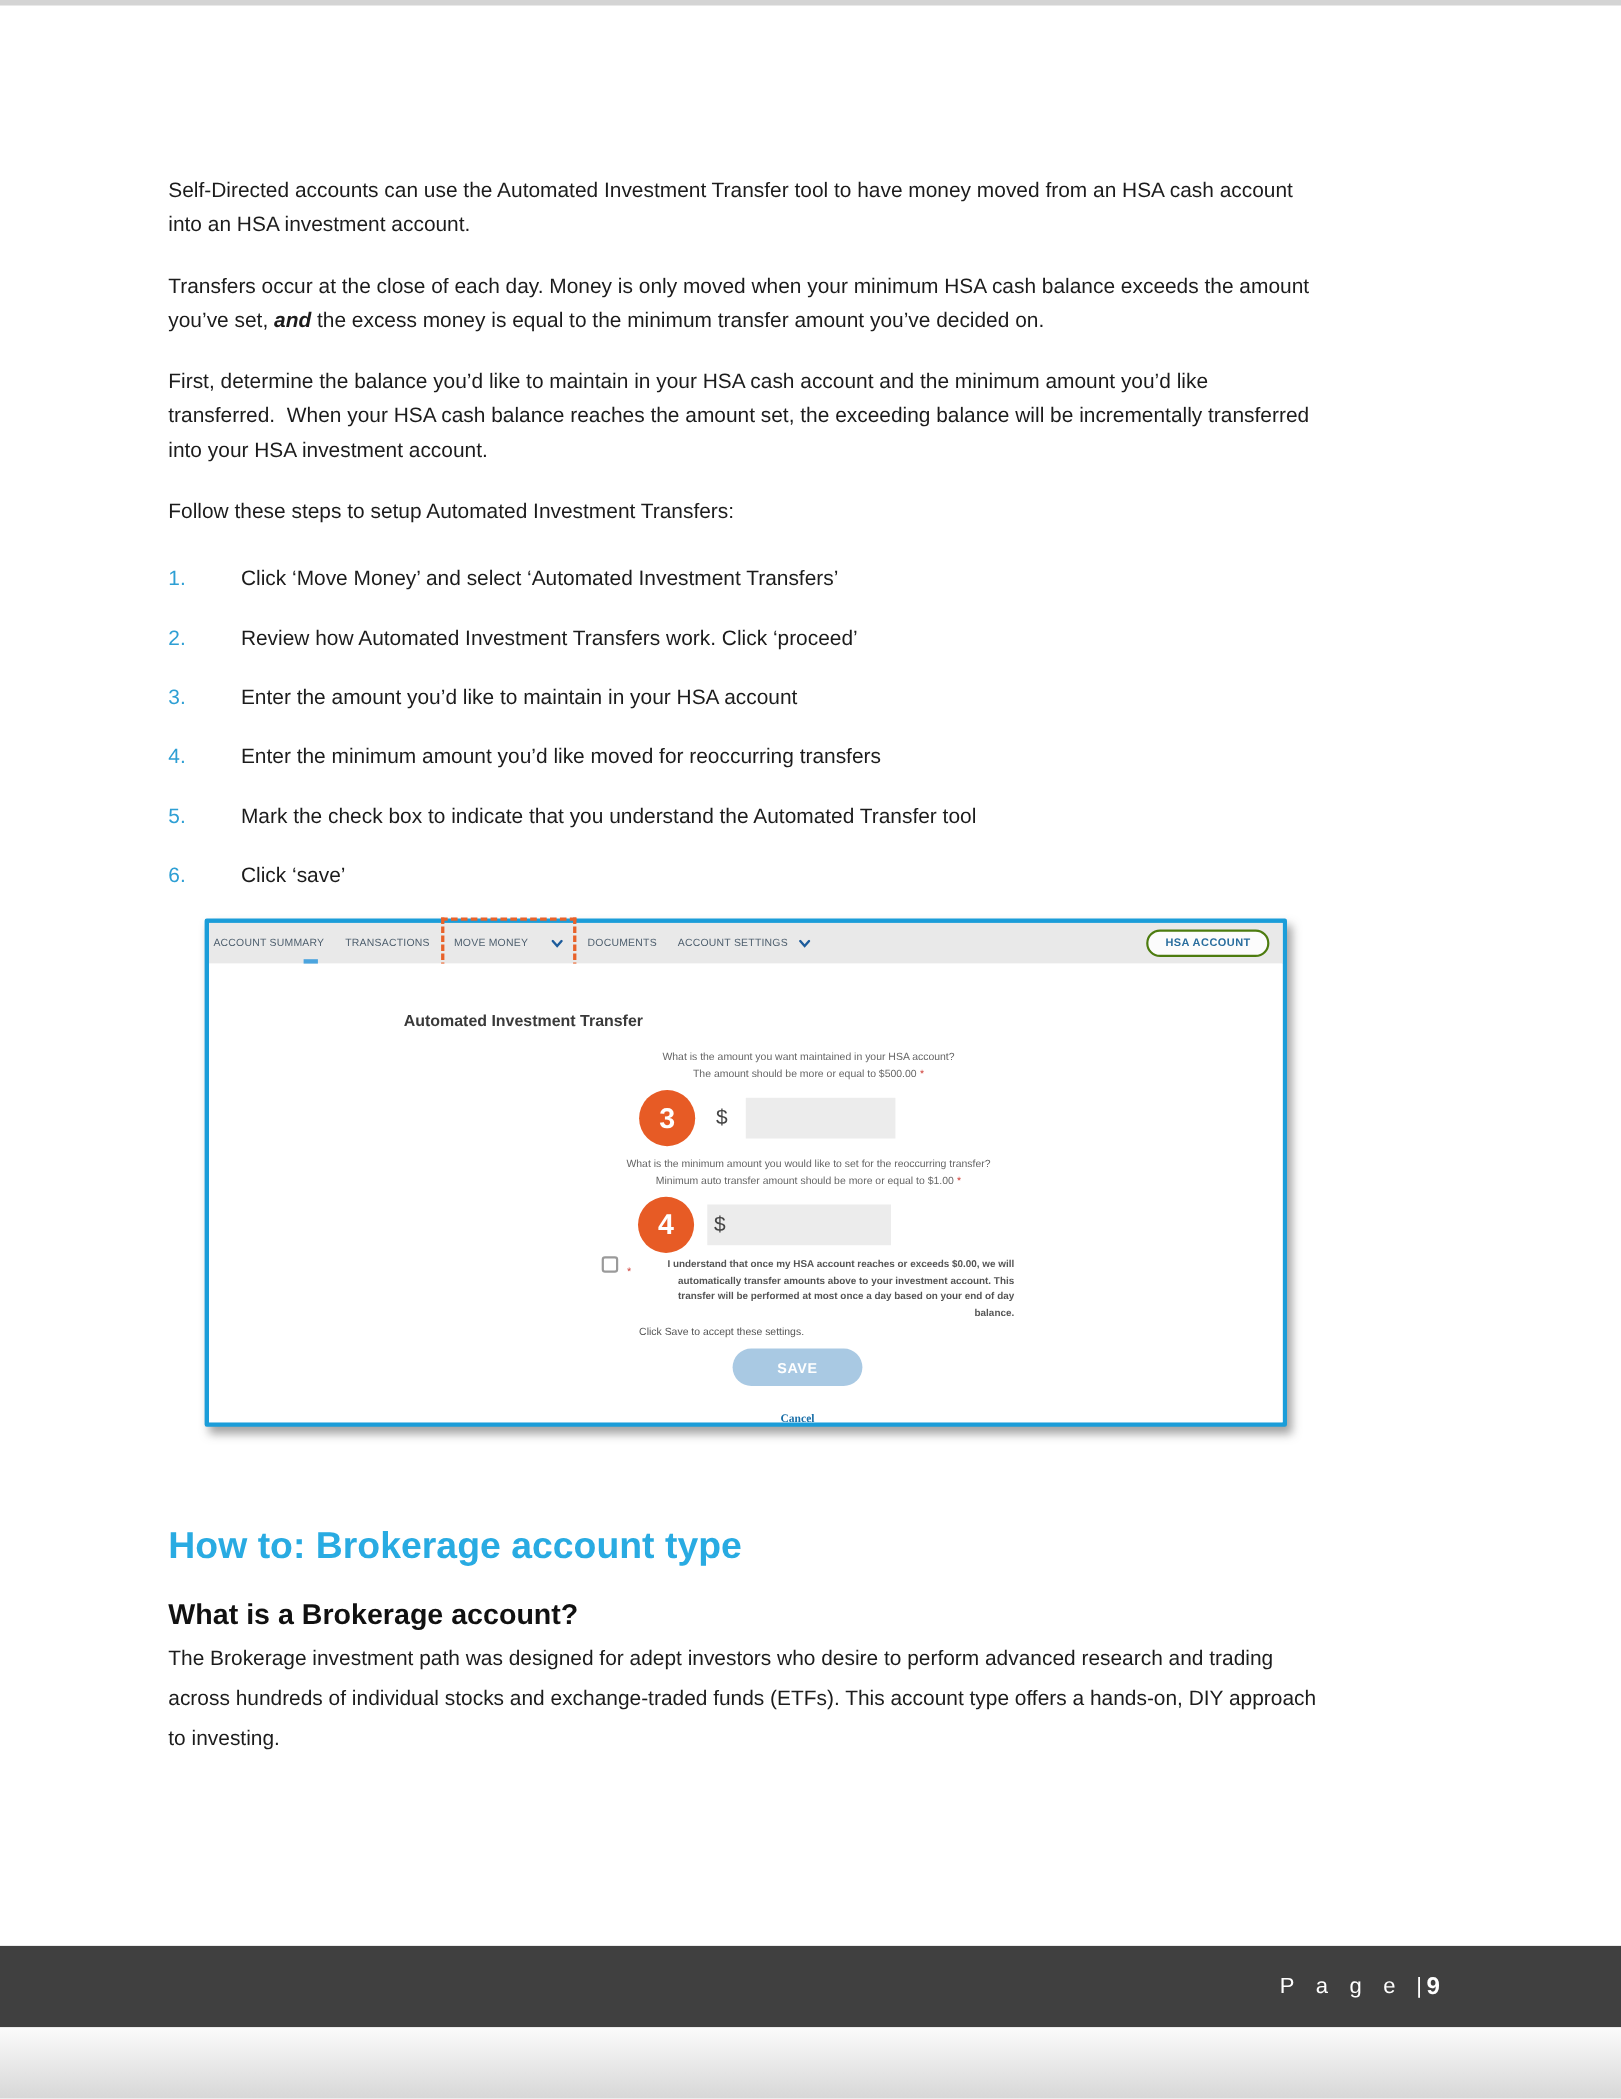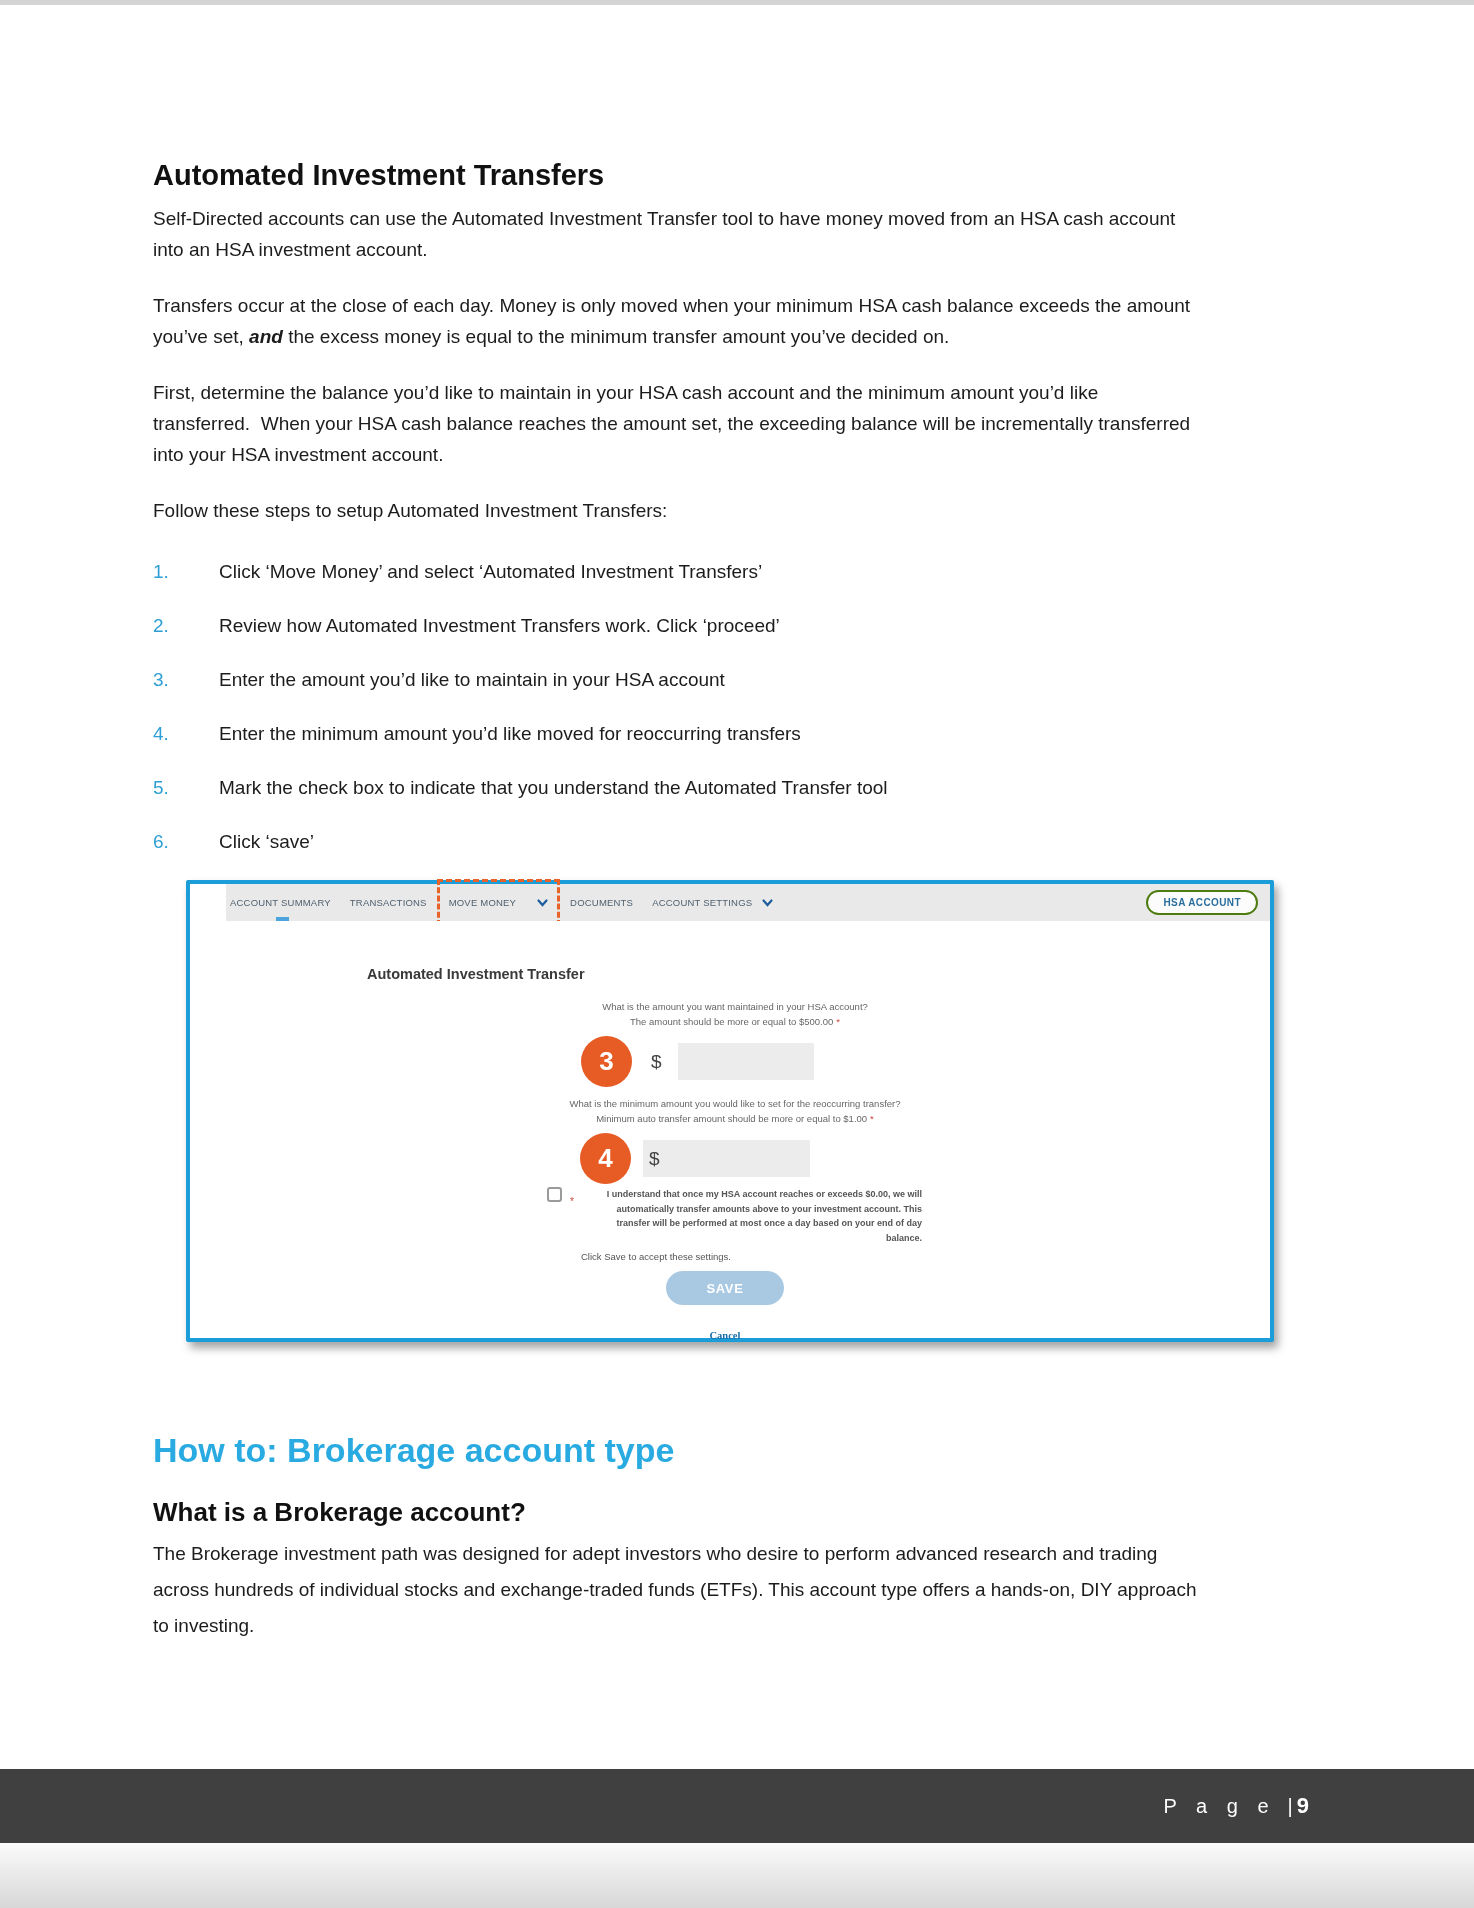--- a/index.html
+++ b/index.html
@@ -15,23 +15,23 @@
   .para { margin:0 0 25px 0; white-space:pre-wrap; }
   .em-bi { font-weight:bold; font-style:italic; }
   .steps-intro { margin:0 0 30px 0; }
   ol.steps { list-style:none; margin:0; padding:0; }
   li.step { display:flex; margin-bottom:23px; }
   .step-num { width:30px; flex:none; color:#2E9FD4; }
   .step-text { margin-left:36px; }
 
   
   .ss-frame {
-    position:relative; margin:3px 0 0 33px; width:1088px; height:462px;
+    position:relative; margin:3px 0 0 33px; width:984px; height:462px;
     border:4px solid #1B9DD9; box-sizing:border-box; background:#fff;
-    box-shadow:4px 6px 9px rgba(90,90,90,0.55); border-radius:2px;padding-left:36px;
+    box-shadow:4px 6px 9px rgba(90,90,90,0.55); border-radius:2px;
   }
   .ss-nav {
     position:relative; height:37px; background:#E9E9E9; display:flex; align-items:center;
     padding-left:4px; font-size:9.5px; color:#4E5F6E; letter-spacing:0.2px;
   }
   .nav-item { margin-right:19px; white-space:nowrap; cursor:default; }
   .mm-box {
     border:3px dashed #E8622A; padding:5px 9px; margin:0 10px 0 -9px;
     display:flex; align-items:center; gap:16px;
   }
@@ -90,21 +90,20 @@
   .footer-page-num { margin-left:4px; font-weight:bold; font-size:22px; }
   .footer-gradient { position:absolute; left:0; top:1843px; width:100%; height:65px; background:linear-gradient(to bottom, #fbfbfb, #d7d7d7); }
 </style>
 </head>
 <body>
 
 <div class="page">
   <div class="top-strip"></div>
 
   <div class="article">
-    <h1 class="doc-title">Automated Investment Transfers</h1>
 
     <p class="para">Self-Directed accounts can use the Automated Investment Transfer tool to have money moved from an HSA cash account into an HSA investment account.</p>
     <p class="para"><span>Transfers occur at the close of each day. Money is only moved when your minimum HSA cash balance exceeds the amount you’ve set, </span><span class="em-bi">and</span><span> the excess money is equal to the minimum transfer amount you’ve decided on.</span></p>
     <p class="para">First, determine the balance you’d like to maintain in your HSA cash account and the minimum amount you’d like transferred.  When your HSA cash balance reaches the amount set, the exceeding balance will be incrementally transferred into your HSA investment account.</p>
     <p class="para steps-intro">Follow these steps to setup Automated Investment Transfers:</p>
 
     <ol class="steps">
       <li class="step">
         <span class="step-num">1.</span>
         <span class="step-text">Click ‘Move Money’ and select ‘Automated Investment Transfers’</span>

